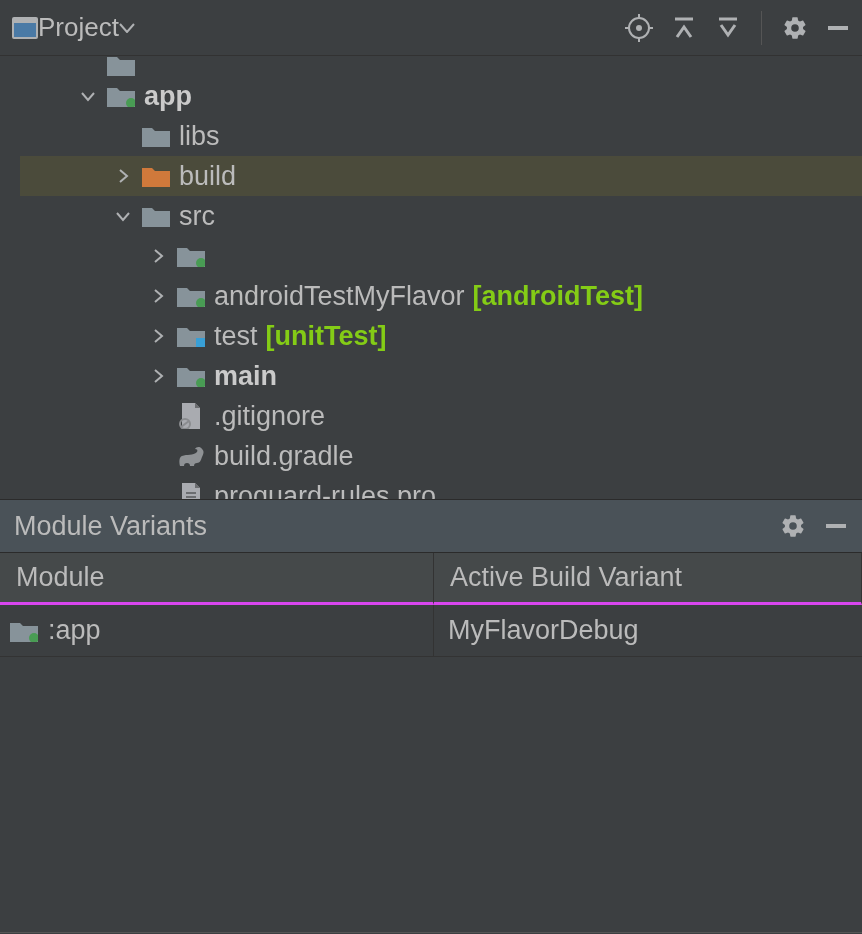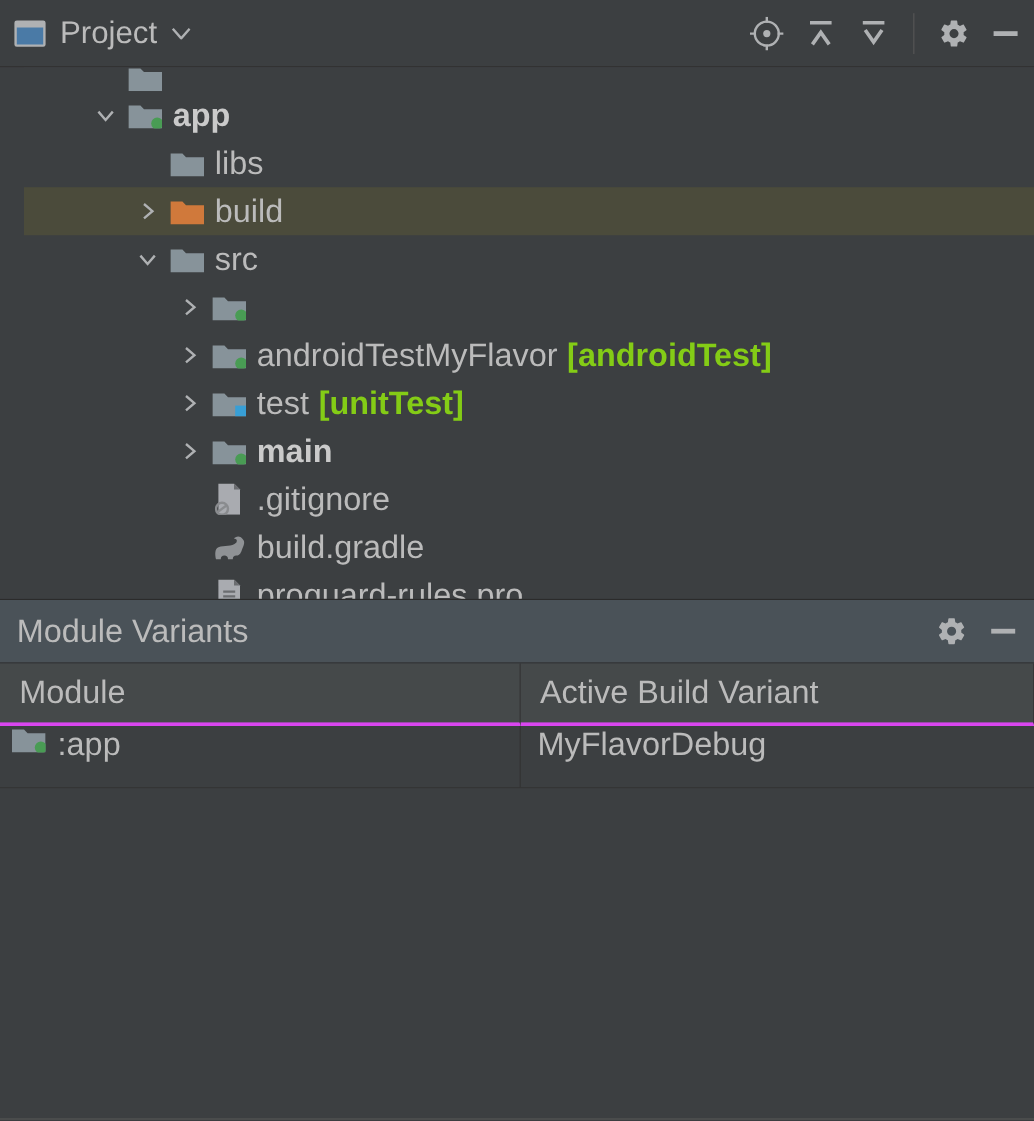--- a/index.html
+++ b/index.html
@@ -18,21 +18,21 @@
       height: 56px;
       background: #3c3f41;
       border-bottom: 1px solid #323232;
       display: flex;
       align-items: center;
       padding: 0 12px;
     }
     .toolbar-left {
       display: flex;
       align-items: center;
-      gap: 12px;
+      gap: 0;
     }
     .toolbar-right {
       margin-left: auto;
       display: flex;
       align-items: center;
       gap: 18px;
     }
     .toolbar-title {
       color: #bbbbbb;
       font-size: 26px;
@@ -141,21 +141,21 @@
     .th.module { width: 434px; }
     .th.variant { flex: 1; }
     .trow {
       display:flex;
       height: 52px;
       border-bottom: 1px solid #333;
     }
     .td {
       padding: 0 0 0 10px;
       display:flex;
-      align-items:flex-start;
+      align-items:center;
       font-size: 27px;
     }
     .td.module { width: 434px; border-right: 1px solid #333; }
     .td.variant { flex:1; padding-left: 14px;}
     .module-icon {
       display:inline-flex;
       margin-right:10px;
     }
     .bottom-space {
       height: 276px;

